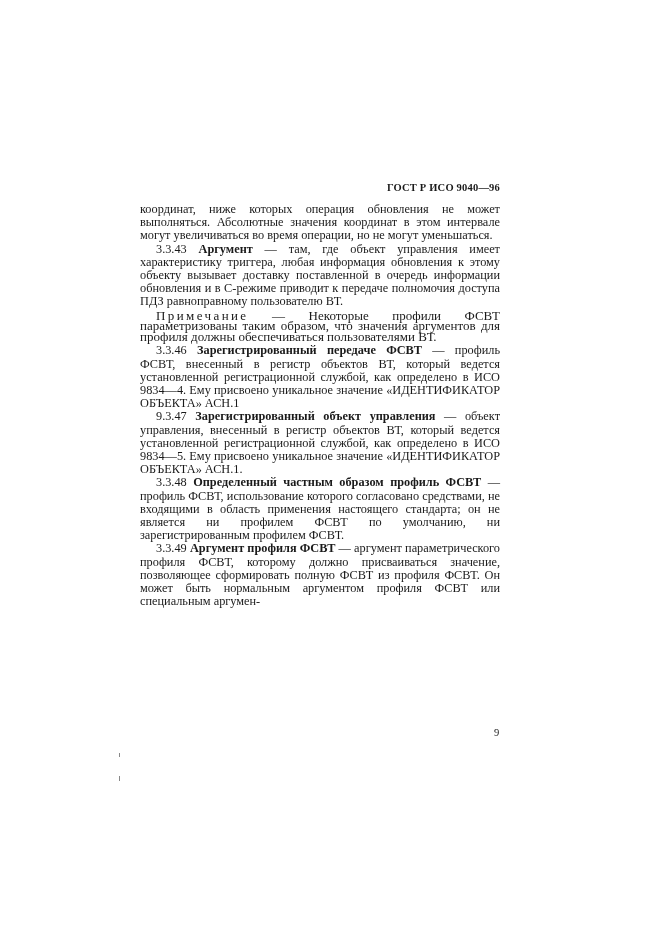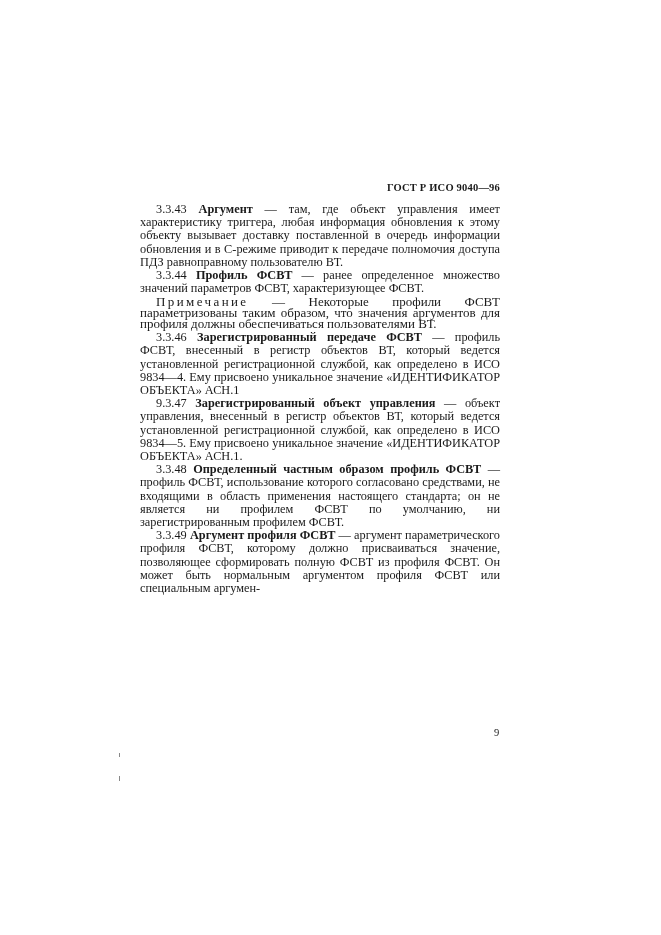--- a/index.html
+++ b/index.html
@@ -16,25 +16,25 @@
   .pagenum { position: absolute; top: 727px; left: 494px; font-size: 10.5px; }
   .mark { position: absolute; left: 119px; width: 1px; background: #888; }
 </style>
 </head>
 <body>
 
 <div class="page">
   <div class="header">ГОСТ Р ИСО 9040—96</div>
 
   <div class="body-text">
+    <p><span>координат, ниже которых операция обновления не может выполняться. Абсолютные значения координат в этом интервале могут увеличиваться во время операции, но не могут уменьшаться.</span></p>
 
 
     <p class="ind"><span>3.3.43 </span><b>Аргумент</b><span> — там, где объект управления имеет характеристику триггера, любая информация обновления к этому объекту вызывает доставку поставленной в очередь информации обновления и в С-режиме приводит к передаче полномочия доступа ПДЗ равноправному пользователю ВТ.</span></p>
 
-    <p class="ind"><span>3.3.44 </span><b>Профиль ФСВТ</b><span> — ранее определенное множество значений параметров ФСВТ, характеризующее ФСВТ.</span></p>
 
     <p class="note"><span class="spaced">Примечание</span><span> — Некоторые профили ФСВТ параметризованы таким образом, что значения аргументов для профиля должны обеспечиваться пользователями ВТ.</span></p>
 
 
     <p class="ind"><span>3.3.46 </span><b>Зарегистрированный передаче ФСВТ</b><span> — профиль ФСВТ, внесенный в регистр объектов ВТ, который ведется установленной регистрационной службой, как определено в ИСО 9834—4. Ему присвоено уникальное значение «ИДЕНТИФИКАТОР ОБЪЕКТА» АСН.1</span></p>
 
     <p class="ind"><span>9.3.47 </span><b>Зарегистрированный объект управления</b><span> — объект управления, внесенный в регистр объектов ВТ, который ведется установленной регистрационной службой, как определено в ИСО 9834—5. Ему присвоено уникальное значение «ИДЕНТИФИКАТОР ОБЪЕКТА» АСН.1.</span></p>
 
     <p class="ind"><span>3.3.48 </span><b>Определенный частным образом профиль ФСВТ</b><span> — профиль ФСВТ, использование которого согласовано средствами, не входящими в область применения настоящего стандарта; он не является ни профилем ФСВТ по умолчанию, ни зарегистрированным профилем ФСВТ.</span></p>
 

